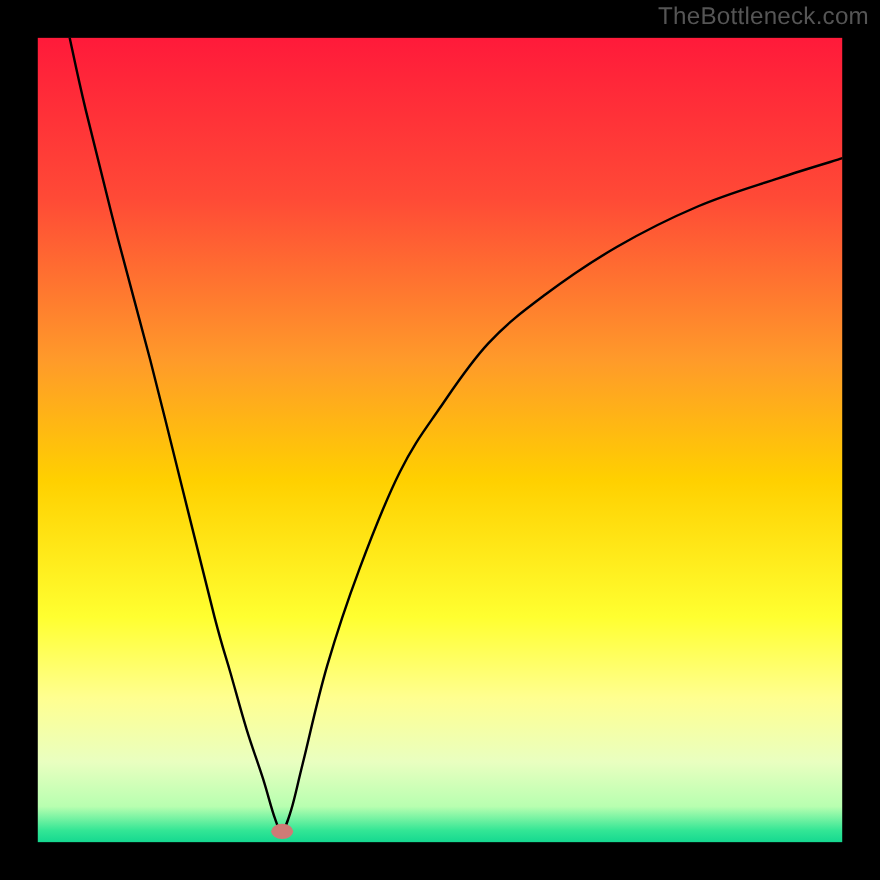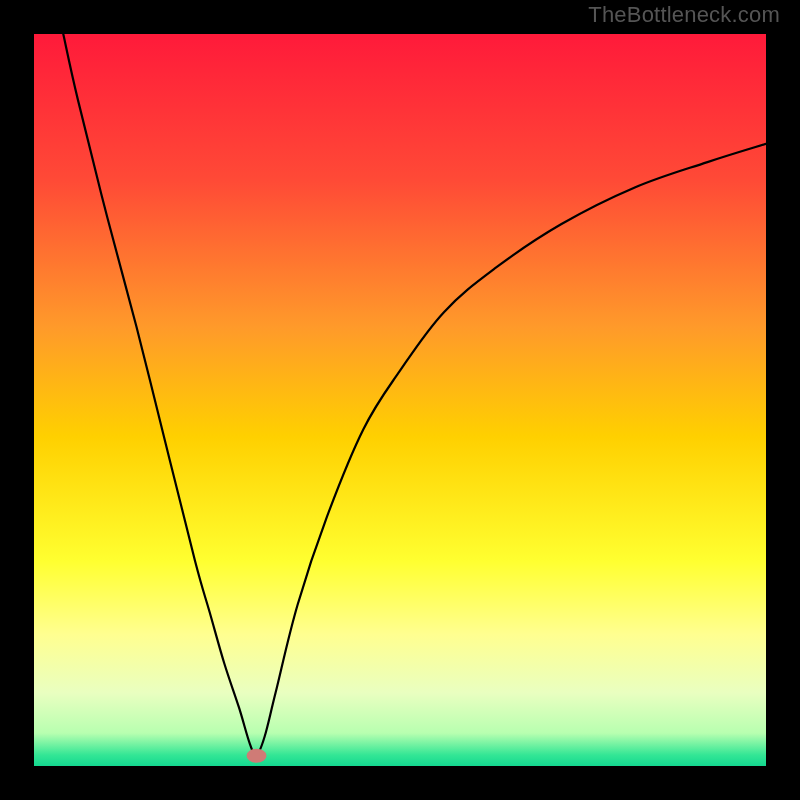--- a/index.html
+++ b/index.html
@@ -13,21 +13,21 @@
   }
   .frame {
     position: relative;
     width: 800px;
     height: 800px;
     background: #000;
   }
   .watermark {
     position: absolute;
     top: 2px;
-    right: 20px;
+    right: 10px;
     color: #555;
     font-size: 22px;
     font-weight: 500;
     letter-spacing: 0.2px;
     z-index: 20;
   }
   .plot-area {
     position: absolute;
     left: 34px;
     top: 34px;

